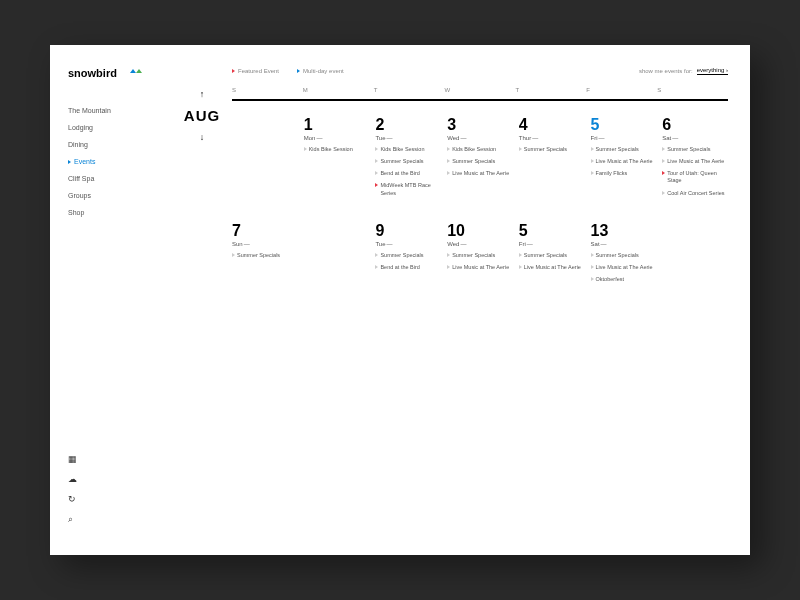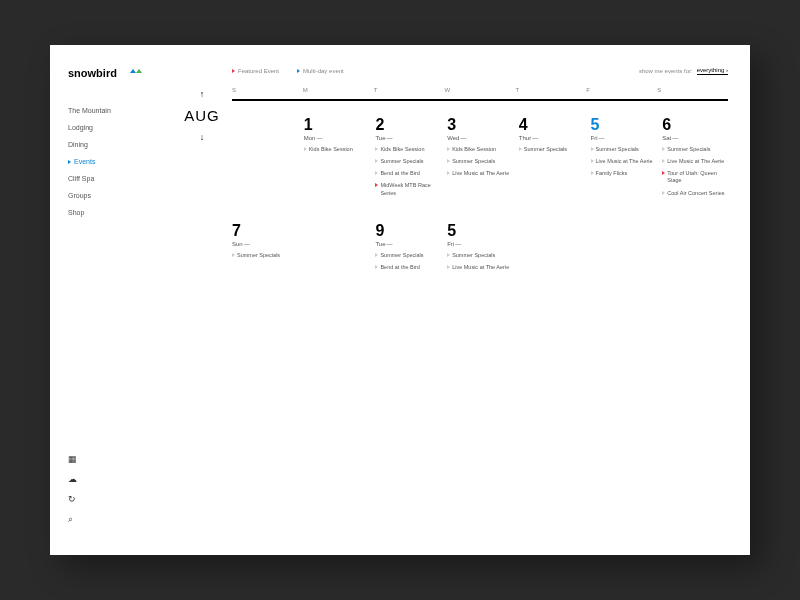--- a/index.html
+++ b/index.html
@@ -10,21 +10,21 @@
 .logo-mark{display:inline-flex}
 .nav{margin-top:28px;display:flex;flex-direction:column;gap:10px}
 .nav-item{font-size:7px;color:#555;cursor:pointer}
 .nav-item.active{color:#0a84d6}
 .nav-item.active::before{content:"";display:inline-block;width:0;height:0;border-top:2px solid transparent;border-bottom:2px solid transparent;border-left:3px solid #0a84d6;margin-right:3px;vertical-align:middle}
 .util{margin-top:auto;padding-bottom:30px;display:flex;flex-direction:column;gap:10px;color:#333}
 .util-icon{font-size:9px;cursor:pointer}
 .main{flex:1;padding:22px 22px 0 0;display:flex;overflow:hidden}
 .month-col{width:60px;display:flex;flex-direction:column;align-items:center;padding-top:22px;gap:8px}
 .arrow{font-size:9px;color:#000;cursor:pointer}
-.month{font-size:15px;font-weight:400;letter-spacing:1px}
+.month{font-size:15px;font-weight:700;letter-spacing:1px}
 .cal{flex:1;display:flex;flex-direction:column}
 .legend-row{display:flex;align-items:center;gap:18px;font-size:6px;color:#888;padding-bottom:12px}
 .legend{display:flex;align-items:center;gap:3px}
 .flag{width:0;height:0;border-top:2px solid transparent;border-bottom:2px solid transparent;border-left:3px solid}
 .flag.red{border-left-color:#e63946}
 .flag.blue{border-left-color:#0a84d6}
 .filter{margin-left:auto;display:flex;align-items:center;gap:4px}
 .filter-val{color:#000;border-bottom:1px solid #000;padding-bottom:1px;cursor:pointer}
 .filter-val::after{content:" ›"}
 .dow{display:flex;border-bottom:2px solid #000;padding-bottom:6px}
@@ -224,29 +224,61 @@
                 <span class="m chev"></span>
                 <span>Summer Specials</span>
               </div>
               <div class="evt">
                 <span class="m chev"></span>
                 <span>Bend at the Bird</span>
               </div>
             </div>
           </div>
           <div class="day">
+            <div class="dnum">10</div>
+            <div class="dname">Wed</div>
+            <div class="evts">
+              <div class="evt">
+                <span class="m chev"></span>
+                <span>Summer Specials</span>
+              </div>
+              <div class="evt">
+                <span class="m chev"></span>
+                <span>Live Music at The Aerie</span>
+              </div>
+            </div>
+          </div>
+          <div class="day">
             <div class="dnum">5</div>
             <div class="dname">Fri</div>
             <div class="evts">
               <div class="evt">
                 <span class="m chev"></span>
                 <span>Summer Specials</span>
               </div>
               <div class="evt">
                 <span class="m chev"></span>
                 <span>Live Music at The Aerie</span>
+              </div>
+            </div>
+          </div>
+          <div class="day">
+            <div class="dnum">13</div>
+            <div class="dname">Sat</div>
+            <div class="evts">
+              <div class="evt">
+                <span class="m chev"></span>
+                <span>Summer Specials</span>
+              </div>
+              <div class="evt">
+                <span class="m chev"></span>
+                <span>Live Music at The Aerie</span>
+              </div>
+              <div class="evt">
+                <span class="m chev"></span>
+                <span>Oktoberfest</span>
               </div>
             </div>
           </div>
         </div>
     </div>
   </main>
 </div>
 
 </body></html>

